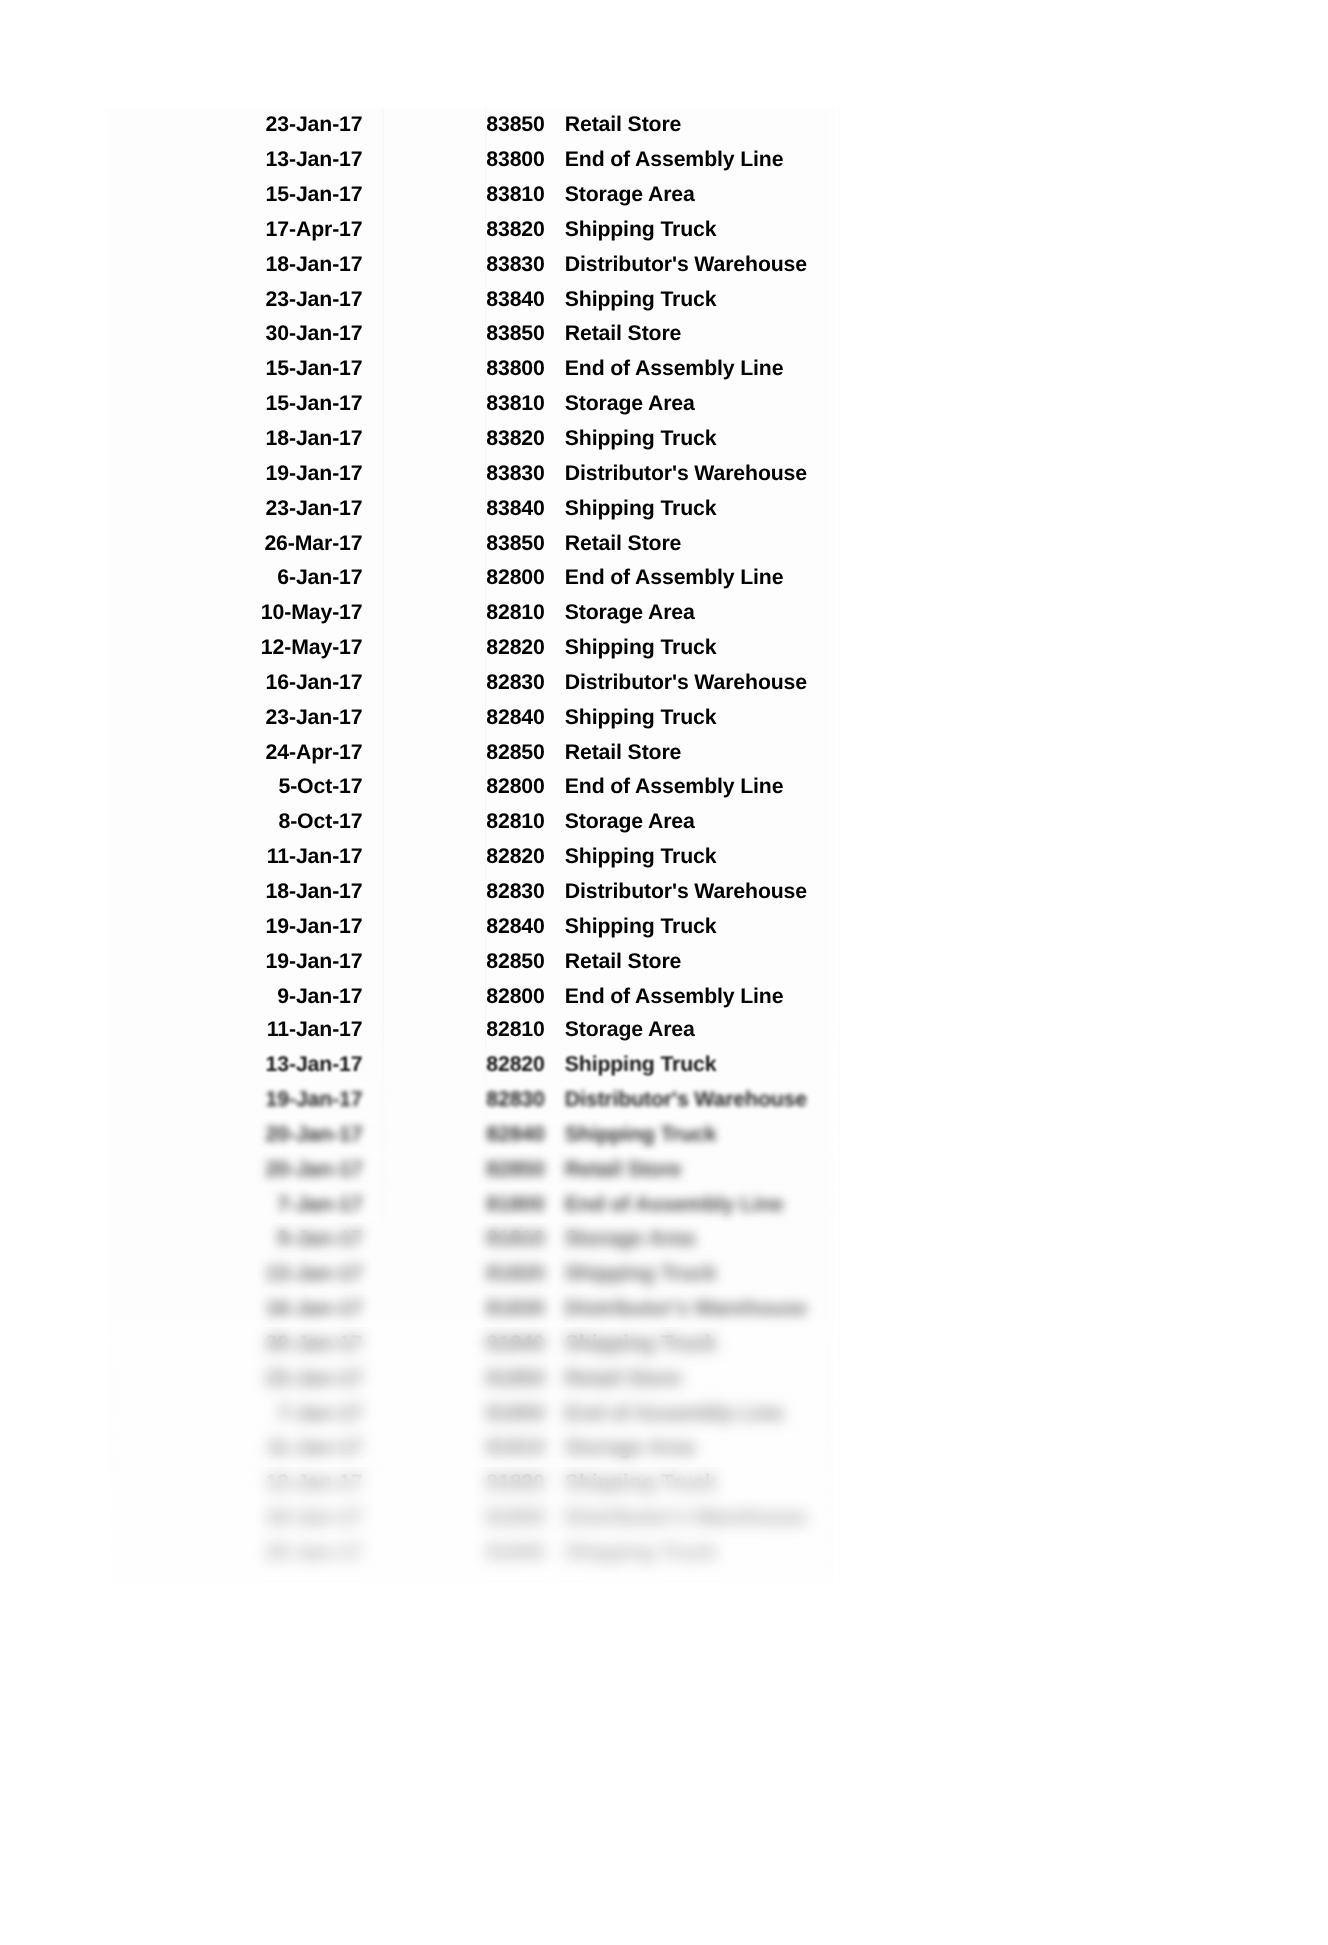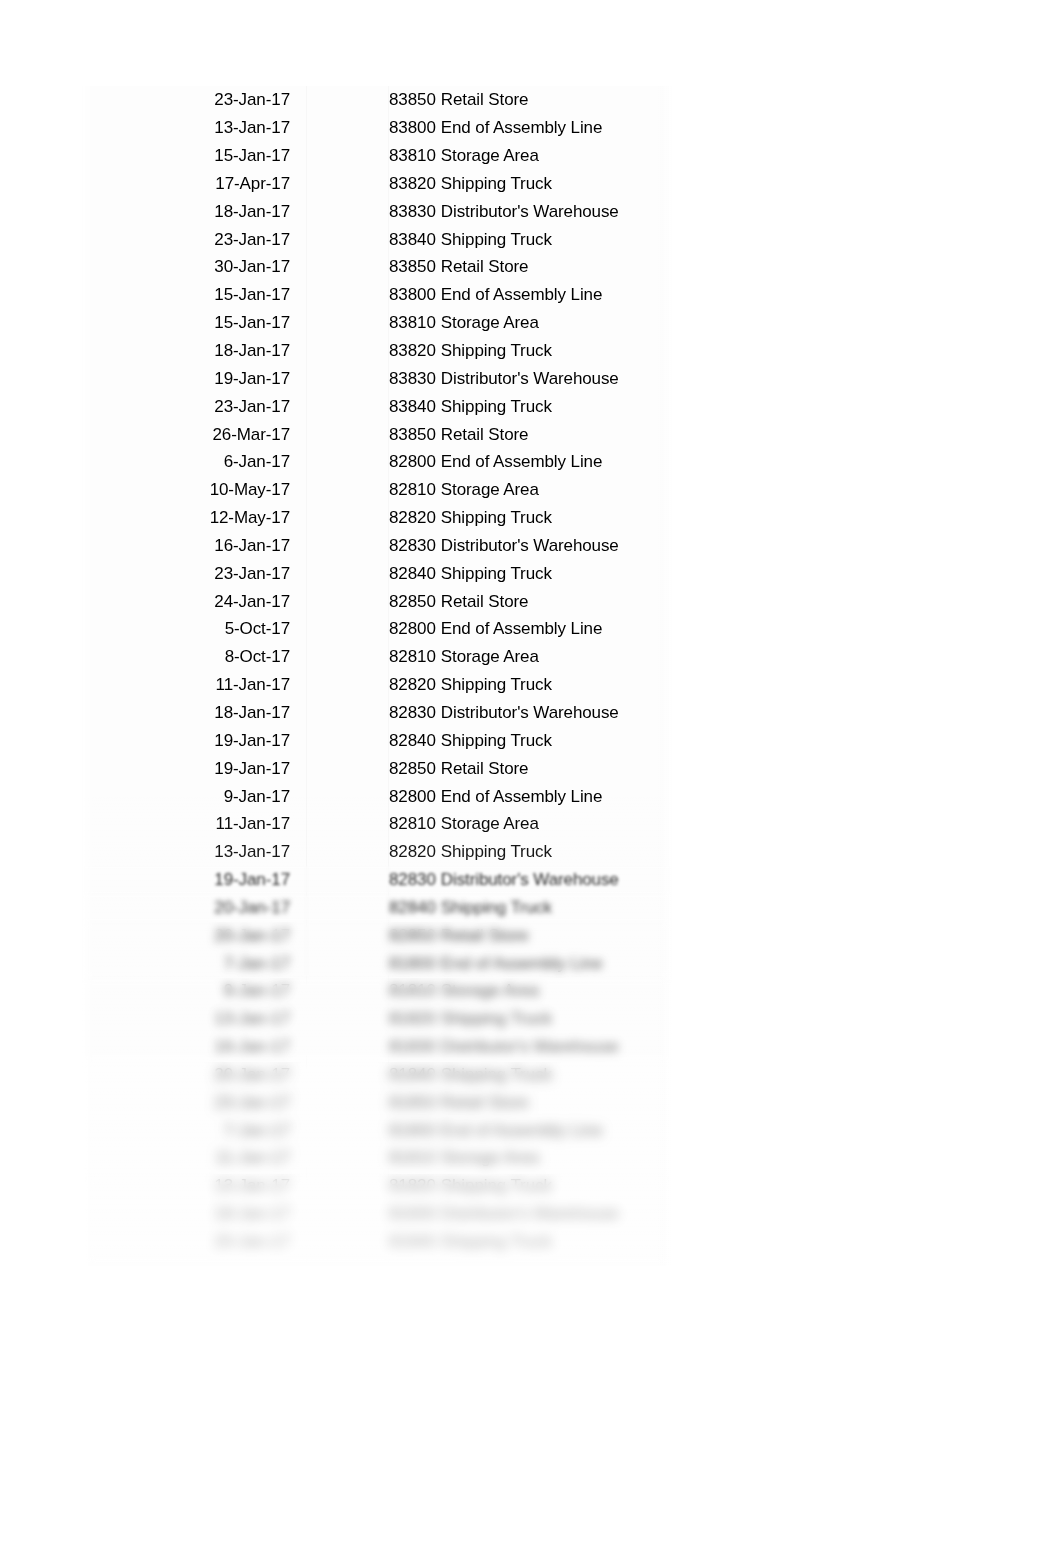--- a/index.html
+++ b/index.html
@@ -47,20 +47,21 @@
     position: relative;
     z-index: 2;
   }
 
   .row {
     display: flex;
     align-items: center;
     height: 27.85px;
     box-sizing: border-box;
     white-space: nowrap;
+    font-weight: bold;
   }
 
   .cell-date {
     width: 224px;
     flex: 0 0 224px;
     text-align: right;
     padding-right: 16px;
     box-sizing: border-box;
     font-size: 17px;
     line-height: 1;
@@ -73,21 +74,21 @@
   }
 
   .cell-value {
     flex: 1 1 auto;
     text-align: left;
     font-size: 17px;
     line-height: 1;
     letter-spacing: -0.1px;
   }
 
-  .cell-value .code { margin-right: 5px; }
+  .cell-value .code { margin-right: 16px; }
 
   
   .blurstrip {
     position: absolute;
     left: 0;
     right: 0;
     z-index: 5;
     pointer-events: none;
     backdrop-filter: blur(var(--b));
     -webkit-backdrop-filter: blur(var(--b));
@@ -223,21 +224,21 @@
         <div class="cell-date">16-Jan-17</div>
         <div class="cell-spacer"></div>
         <div class="cell-value"><span class="code">82830</span><span class="loc">Distributor's Warehouse</span></div>
       </div>
       <div class="row">
         <div class="cell-date">23-Jan-17</div>
         <div class="cell-spacer"></div>
         <div class="cell-value"><span class="code">82840</span><span class="loc">Shipping Truck</span></div>
       </div>
       <div class="row">
-        <div class="cell-date">24-Jan-17</div>
+        <div class="cell-date">24-Apr-17</div>
         <div class="cell-spacer"></div>
         <div class="cell-value"><span class="code">82850</span><span class="loc">Retail Store</span></div>
       </div>
       <div class="row">
         <div class="cell-date">5-Oct-17</div>
         <div class="cell-spacer"></div>
         <div class="cell-value"><span class="code">82800</span><span class="loc">End of Assembly Line</span></div>
       </div>
       <div class="row">
         <div class="cell-date">8-Oct-17</div>

